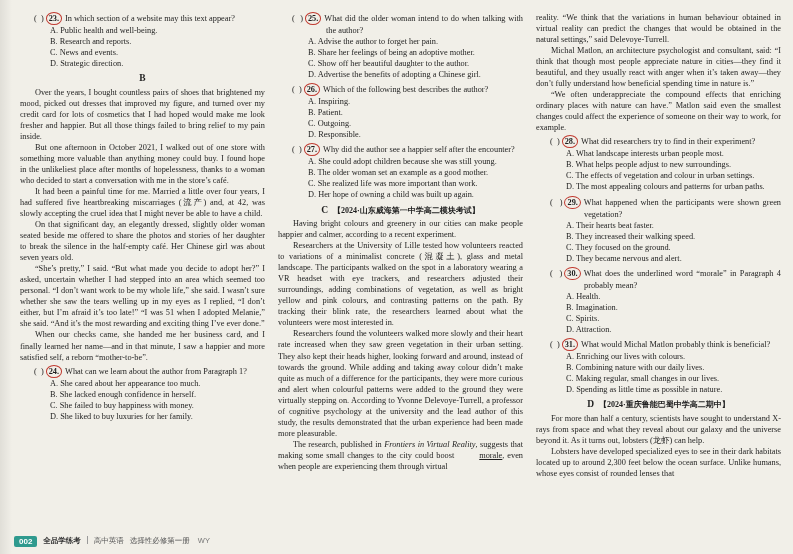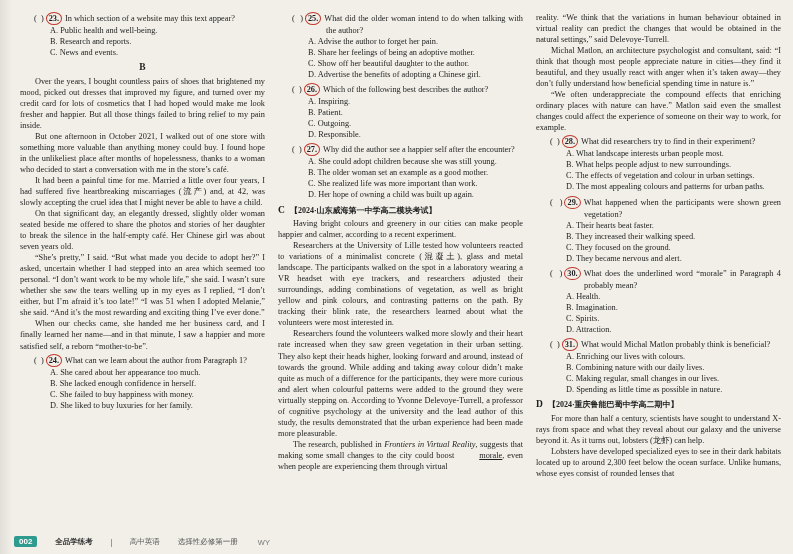--- a/index.html
+++ b/index.html
@@ -32,27 +32,27 @@
     display:inline-block; text-indent:0;
   }
   .opts { margin-left:30px;font-family:Liberation Serif, serif; }
   .opts .opt { padding-left:10px; text-indent:-10px; }
   .grid2 { display:grid; grid-template-columns:1fr; column-gap:4px; }
   .para { text-indent:1.8em; }
   .cont { text-indent:0; }
   .sec-letter {
     text-align:center; font-weight:bold; font-size:9.5px; margin:2px 0;
   }
-  .sec-src { font-weight:bold; margin:2px 0; font-size:8px; }
+  .sec-src { text-align:center; font-weight:bold; margin:2px 0; font-size:8px; }
   .sec-src .letter { font-size:9.5px; margin-right:5px; }
   .it { font-style:italic; }
   .ul { text-decoration:underline;margin-left:22px; }
   .footer {
     position:absolute; left:14px; right:14px; bottom:7px;
-    display:flex; align-items:flex-end; gap:18px;
+    display:flex; align-items:flex-start; gap:6px;
     font-family:"Liberation Sans", sans-serif; font-size:7.5px; color:#555;
   }
   .pagenum {
     background:#2f9a8e; color:#fff; font-weight:bold;
     padding:1px 5px; border-radius:2px; font-size:8px;
   }
   .brand { font-weight:bold; color:#333; }
   .fdiv { width:1px; height:8px; background:#999; display:inline-block; }
   .fcode { margin-left:2px; color:#777; }
 </style>
@@ -62,20 +62,21 @@
 <div class="page">
   <div class="cols">
 
     <div class="col">
       <div class="block">
         <div class="qline"><span class="paren">(&nbsp;&nbsp;)</span><span class="qnum">23.</span><span>In which section of a website may this text appear?</span></div>
         <div class="opts">
           <div class="opt">A. Public health and well-being.</div>
           <div class="opt">B. Research and reports.</div>
           <div class="opt">C. News and events.</div>
+          <div class="opt">D. Strategic direction.</div>
         </div>
       </div>
 
       <div class="sec-letter">B</div>
 
       <p class="para">Over the years, I bought countless pairs of shoes that brightened my mood, picked out dresses that improved my figure, and turned over my credit card for lots of cosmetics that I had hoped would make me look fresher and happier. But all those things failed to bring relief to my pain inside.</p>
       <p class="para">But one afternoon in October 2021, I walked out of one store with something more valuable than anything money could buy. I found hope in the unlikeliest place after months of hopelessness, thanks to a woman who decided to start a conversation with me in the store’s café.</p>
       <p class="para">It had been a painful time for me. Married a little over four years, I had suffered five heartbreaking miscarriages (流产) and, at 42, was slowly accepting the cruel idea that I might never be able to have a child.</p>
       <p class="para">On that significant day, an elegantly dressed, slightly older woman seated beside me offered to share the photos and stories of her daughter to break the silence in the half-empty café. Her Chinese girl was about seven years old.</p>
       <p class="para">“She’s pretty,” I said. “But what made you decide to adopt her?” I asked, uncertain whether I had stepped into an area which seemed too personal. “I don’t want work to be my whole life,” she said. I wasn’t sure whether she saw the tears welling up in my eyes as I replied, “I don’t either, but I’m afraid it’s too late!” “I was 51 when I adopted Melanie,” she said. “And it’s the most rewarding and exciting thing I’ve ever done.”</p>

